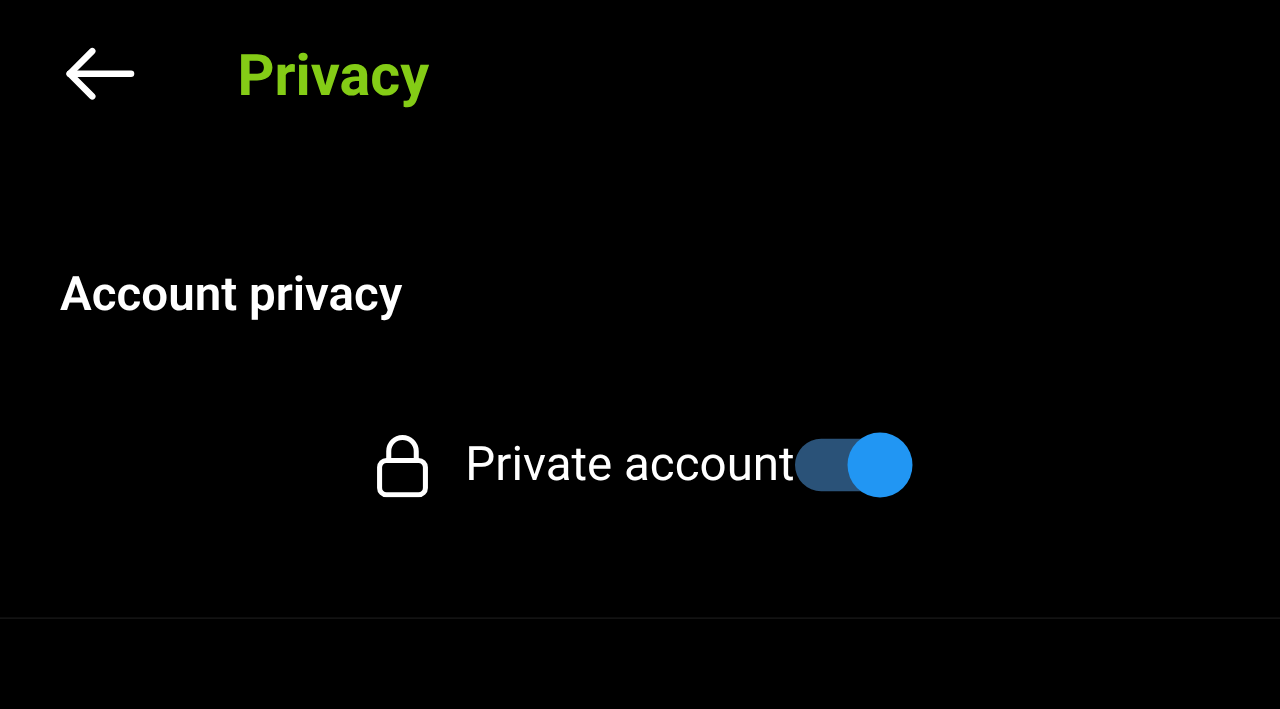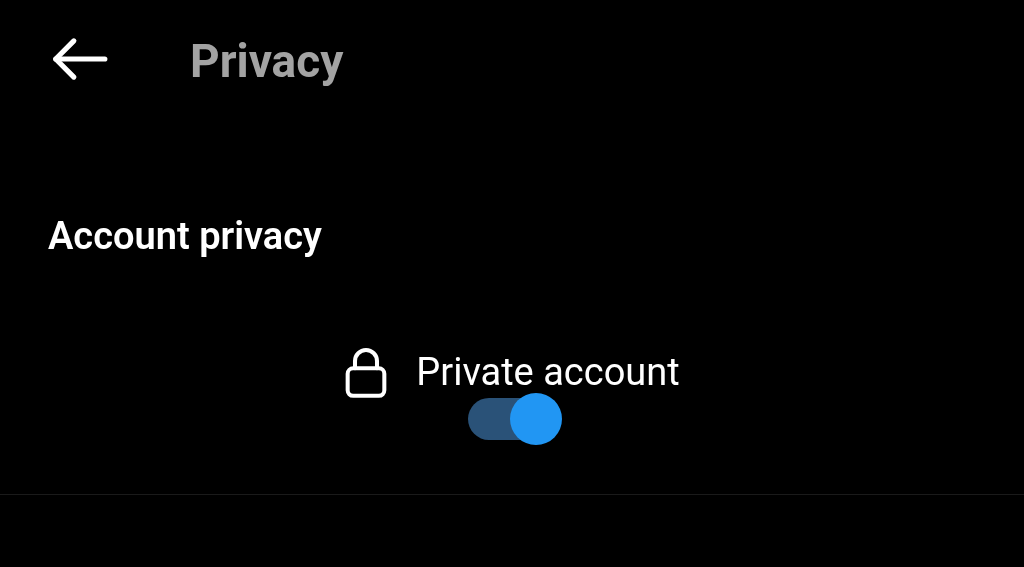--- a/index.html
+++ b/index.html
@@ -27,38 +27,37 @@
       justify-content: center;
       cursor: pointer;
     }
     .back-button svg {
       width: 62px;
       height: 62px;
     }
     .page-title {
       font-size: 46px;
       font-weight: 700;
-      color: #a3a3a3;
+      color: #84cc16;
     }
     .section {
       padding: 0 48px;
       margin-top: 120px;
     }
     .section-header {
       font-size: 38px;
       font-weight: 600;
       color: #ffffff;
       margin-bottom: 80px;
     }
     .setting-row {
       display: flex;
       align-items: center;
-      justify-content: flex-start;
+      justify-content: center;
       padding: 8px 0;
-      flex-direction: column;
     }
     .setting-left {
       display: flex;
       align-items: center;
       gap: 28px;
     }
     .lock-icon {
       display: flex;
       align-items: center;
       justify-content: center;

